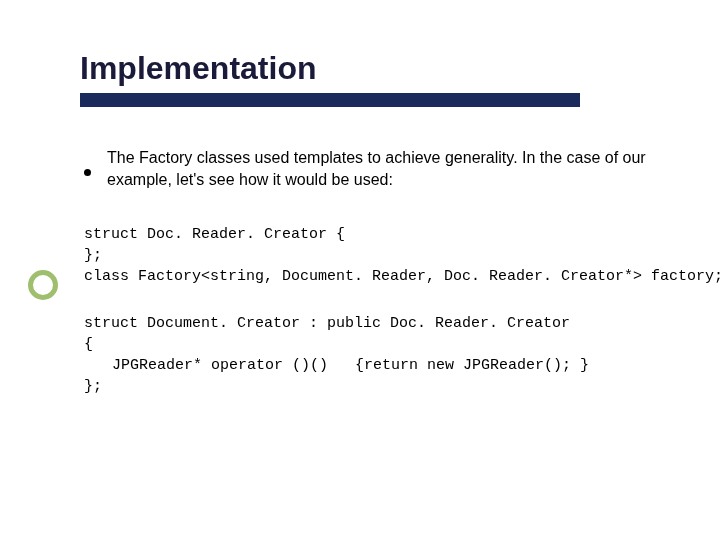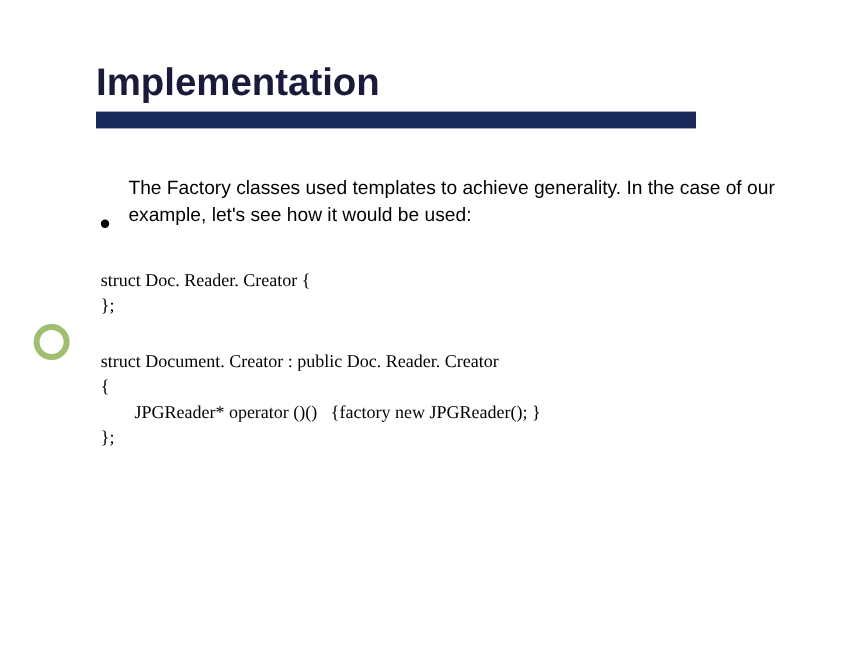--- a/index.html
+++ b/index.html
@@ -42,21 +42,21 @@
       color: #1a1a3a;
       margin-bottom: 6px;
     }
     .title-underline {
       height: 14px;
       background: #1a2a5a;
       width: 500px;
     }
     .bullet-block {
       display: flex;
-      align-items: flex-end;
+      align-items: center;
       margin-left: 4px;
       margin-bottom: 34px;
     }
     .bullet-dot {
       width: 7px;
       height: 7px;
       background: #000;
       border-radius: 50%;
       margin-top: 7px;
       margin-right: 16px;
@@ -66,21 +66,21 @@
       font-size: 16px;
       color: #000;
       line-height: 1.35;
     }
     .code-block {
       font-size: 15px;
       color: #000;
       line-height: 1.4;
       margin-left: 4px;
       margin-bottom: 26px;
-      font-family: Liberation Serif, serif;
+      font-family: Liberation Mono, monospace;
     }
     .code-line {
       white-space: pre;
     }
     .indent {
       padding-left: 28px;
     }
   </style>
 </head>
 <body>
@@ -95,22 +95,23 @@
   </div>
 
   <div class="bullet-block">
     <div class="bullet-dot"></div>
     <div class="bullet-text">The Factory classes used templates to achieve generality.  In the case of our example, let's see how it would be used:</div>
   </div>
 
   <div class="code-block">
     <div class="code-line">struct Doc. Reader. Creator {</div>
     <div class="code-line">};</div>
+    <div class="code-line">class Factory&lt;string, Document. Reader, Doc. Reader. Creator*&gt; factory;</div>
   </div>
 
   <div class="code-block">
     <div class="code-line">struct Document. Creator : public Doc. Reader. Creator</div>
     <div class="code-line">{</div>
-    <div class="code-line indent">JPGReader* operator ()()   {factory new JPGReader(); }</div>
+    <div class="code-line indent">JPGReader* operator ()()   {return new JPGReader(); }</div>
     <div class="code-line">};</div>
   </div>
 
 </div>
 
 </body></html>

